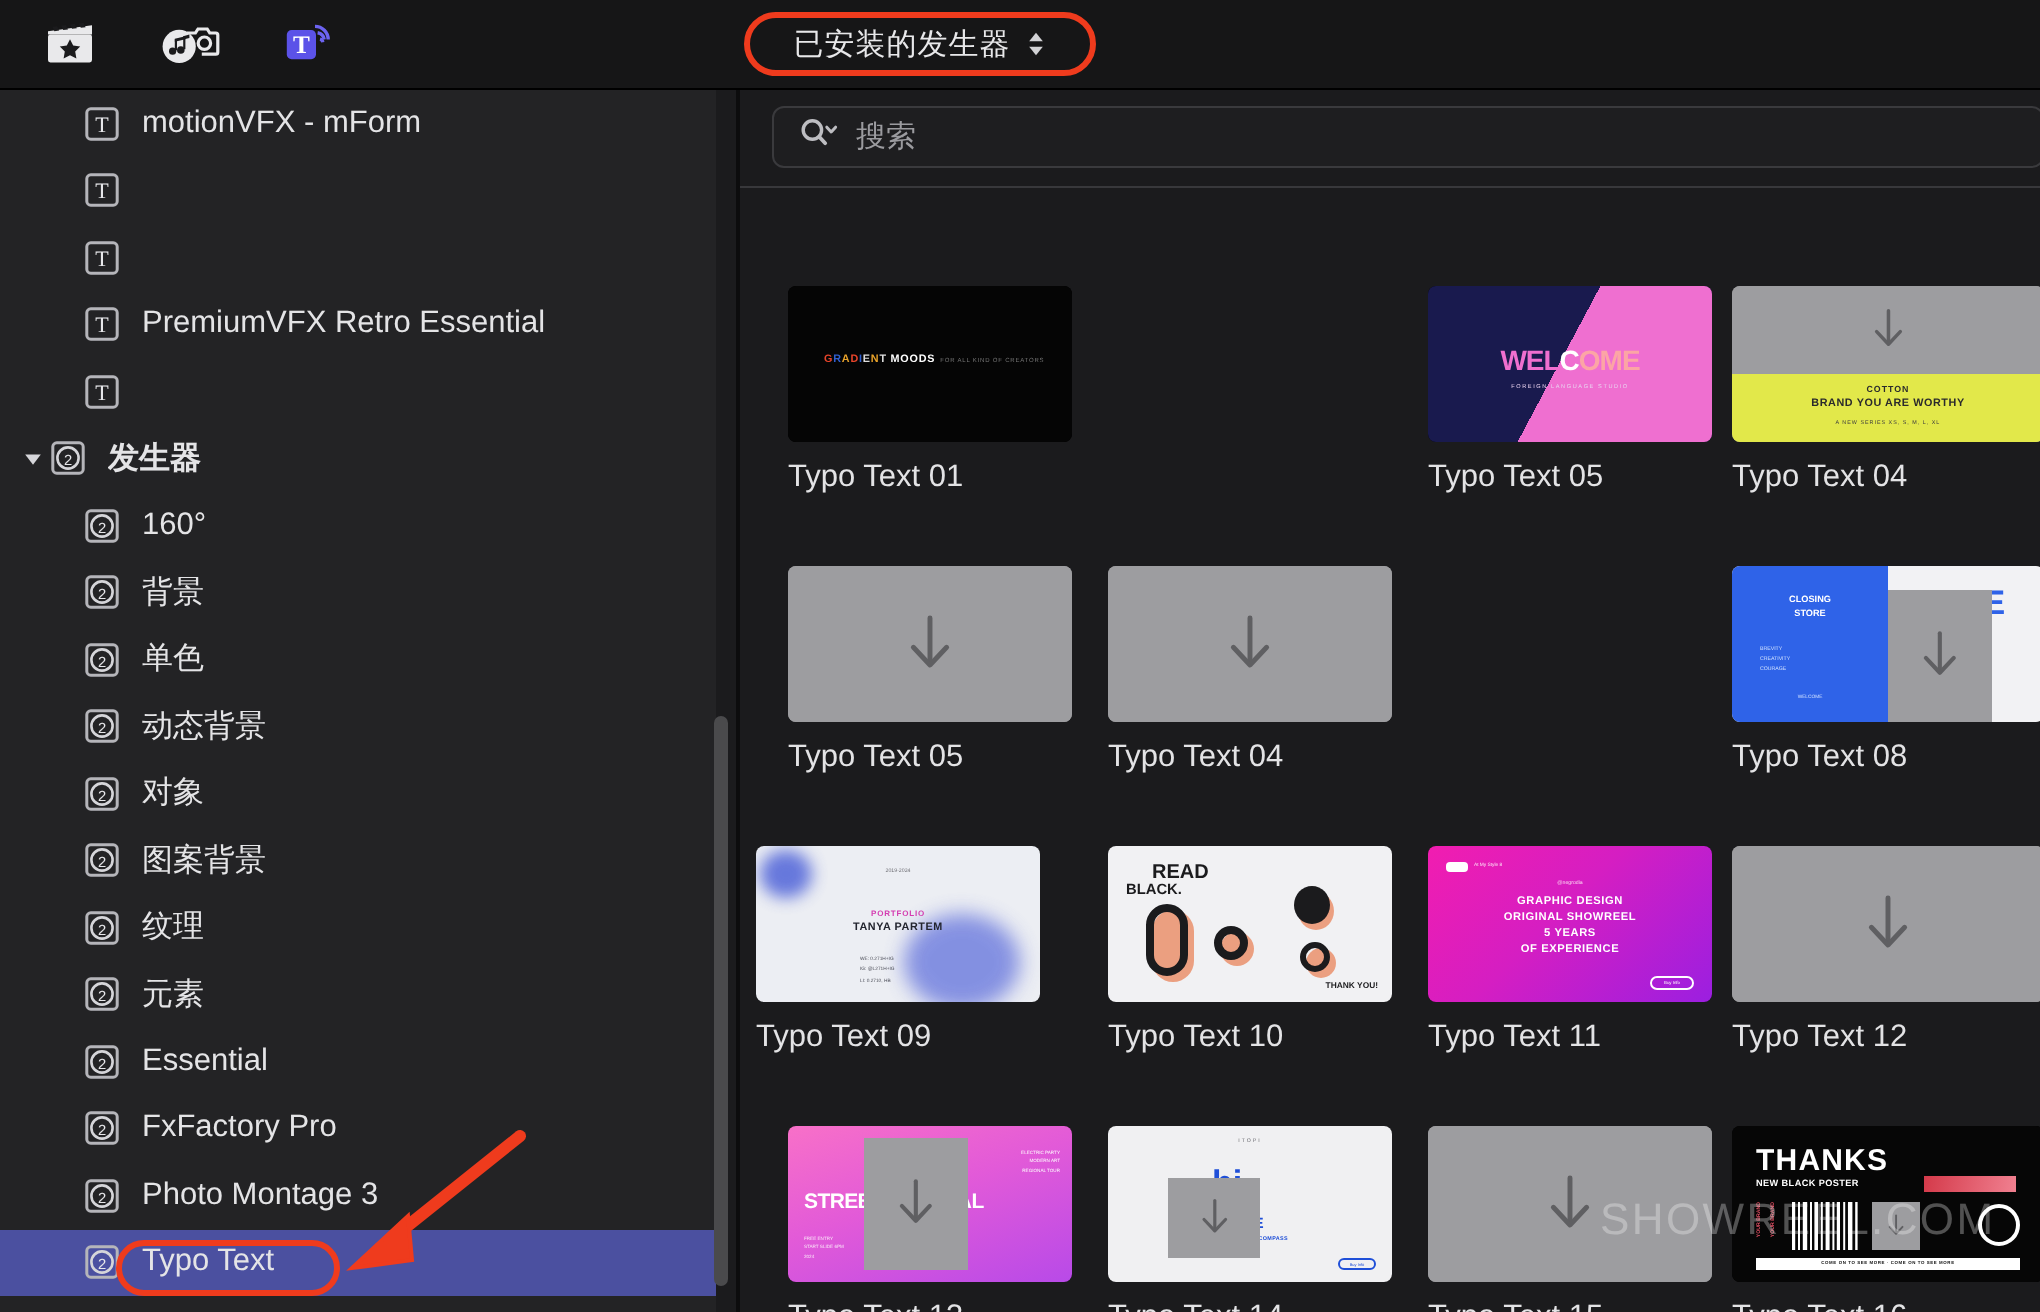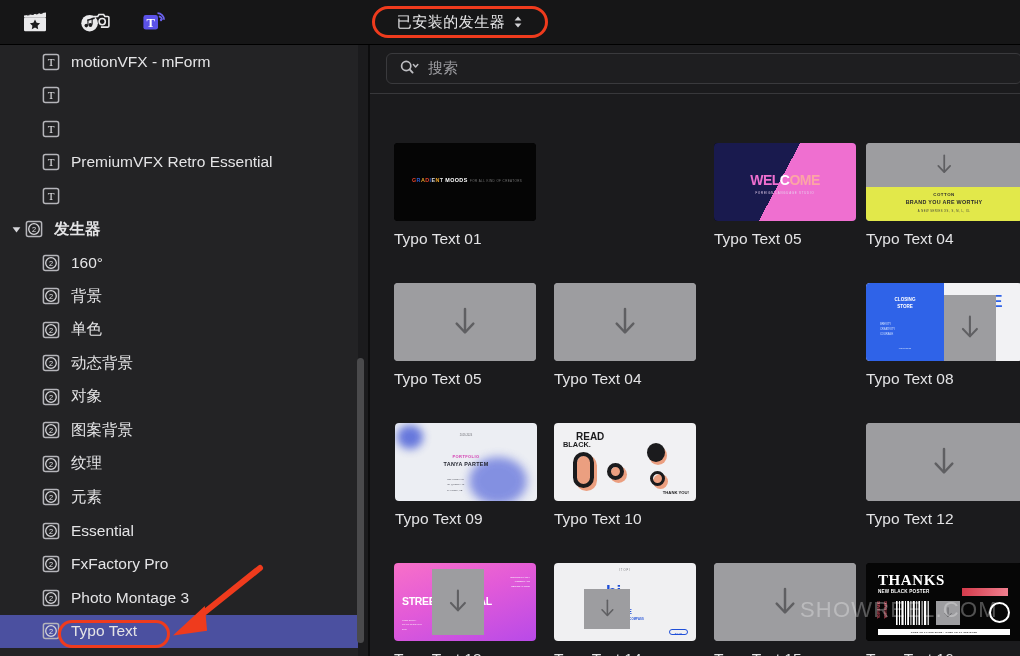--- a/index.html
+++ b/index.html
@@ -608,21 +608,21 @@
                   <g stroke="#555558" stroke-width="1.9" fill="none" stroke-linecap="round" stroke-linejoin="round">
                     <line x1="10" y1="1.5" x2="10" y2="19"></line>
                     <polyline points="3.6,12.8 10,19.6 16.4,12.8"></polyline>
                   </g>
                 </svg>
               </span>
             </div>
           </div>
           <div class="cell-label">Typo Text 08</div>
         </div>
-        <div class="cell" style="left: 25px; top: 328px;">
+        <div class="cell" style="left: 8px; top: 328px;">
           <div class="thumb">
             <div style="position:absolute;inset:0;background:#eceef3"></div>
             <div style="position:absolute;left:2px;top:2px;width:26px;height:24px;border-radius:50%;background:#4f63d8;filter:blur(4px);opacity:.85"></div>
             <div style="position:absolute;left:74px;top:34px;width:58px;height:48px;border-radius:50%;background:#6a79dd;filter:blur(5px);opacity:.8"></div>
             <div class="tt ctr" style="top:12px;font-size:2.6px;color:#6e6e74">2019-2024</div>
             <div class="tt ctr" style="top:32px;font-size:4px;font-weight:700;color:#d43bb0;letter-spacing:.4px">PORTFOLIO</div>
             <div class="tt ctr" style="top:39px;font-size:5.4px;font-weight:700;color:#22242e;letter-spacing:.3px">TANYA PARTEM</div>
             <div class="tt" style="left:52px;top:54px;font-size:2.4px;color:#4c4e58;line-height:2.2">WE: 0.271H+IG<br>IG: @L271H+IG<br>LI: 0.2710, HB</div>
           </div>
           <div class="cell-label">Typo Text 09</div>
@@ -637,20 +637,34 @@
             <div style="position:absolute;left:56px;top:43px;width:17px;height:17px;border-radius:50%;background:#eb9f80"></div>
             <div style="position:absolute;left:53px;top:40px;width:17px;height:17px;border-radius:50%;border:4px solid #1b1b1d"></div>
             <div style="position:absolute;left:95px;top:23px;width:18px;height:19px;border-radius:50%;background:#eb9f80"></div>
             <div style="position:absolute;left:93px;top:20px;width:18px;height:19px;border-radius:50%;background:#1b1b1d"></div>
             <div style="position:absolute;left:99px;top:51px;width:15px;height:15px;border-radius:50%;background:#eb9f80"></div>
             <div style="position:absolute;left:96px;top:48px;width:15px;height:15px;border-radius:50%;border:3.6px solid #1b1b1d"></div>
             <div class="tt" style="right:7px;bottom:6px;font-size:4.2px;font-weight:700;color:#1b1b1d">THANK YOU!</div>
           </div>
           <div class="cell-label">Typo Text 10</div>
         </div>
+        <div class="cell" style="left: 344px; top: 328px;">
+          <div class="thumb">
+            <div style="position:absolute;inset:0;background:linear-gradient(135deg,#f11db0 0%,#d51ec2 45%,#9b1fe0 100%)"></div>
+            <div class="tt" style="left:9px;top:8px;width:11px;height:5px;border-radius:2px;background:#fff"></div>
+            <div class="tt" style="left:23px;top:9px;font-size:2.4px;color:#fde6f7">At My Style 8</div>
+            <div class="tt ctr" style="top:18px;font-size:2.6px;color:#fbd6f2">@negrodia</div>
+            <div class="tt ctr" style="top:26px;font-size:5.6px;font-weight:800;color:#fff;letter-spacing:.3px">GRAPHIC DESIGN</div>
+            <div class="tt ctr" style="top:34px;font-size:5.6px;font-weight:800;color:#fff;letter-spacing:.3px">ORIGINAL SHOWREEL</div>
+            <div class="tt ctr" style="top:42px;font-size:5.6px;font-weight:800;color:#fff;letter-spacing:.3px">5 YEARS</div>
+            <div class="tt ctr" style="top:50px;font-size:5.6px;font-weight:800;color:#fff;letter-spacing:.3px">OF EXPERIENCE</div>
+            <div class="tt" style="right:9px;bottom:6px;width:22px;height:7px;border:.7px solid #fff;border-radius:4px;font-size:2.2px;color:#fff;text-align:center;line-height:7px">Buy Info</div>
+          </div>
+          <div class="cell-label">Typo Text 11</div>
+        </div>
         <div class="cell wide" style="left: 496px; top: 328px;">
           <div class="thumb">
             <div style="position:absolute;inset:0;background:#a3a3a6"></div>
             <div class="tt" style="left:20px;top:23px;background:#e7ec4e;color:#1b1b1d;font-size:3.2px;font-weight:700;padding:1.5px 3px;letter-spacing:.2px">INTERNATIONAL FESTIVAL OF BALLET</div>
             <div class="tt" style="left:20px;top:33px;background:#e7ec4e;color:#1b1b1d;font-size:2.2px;font-weight:700;padding:1.5px 3px;line-height:1.7">CHECK REPUBLIC<br>PRAGUE</div>
             <div class="tt" style="left:20px;top:47px;background:#e7ec4e;color:#1b1b1d;font-size:2px;padding:1.5px 3px;width:52px;line-height:1.7">ALL US IS ACTIVATING SURFACE,<br>AS AN OTHERWISE FIT KINDLY AND DISPERSE,<br>IF CHANCE SINCE IT CAPTIVATING SPIRITUALITY</div>
             <div class="dl" style="left: 0px; top: 0px; width: 156px; height: 78px;">
               <span>
                 <svg width="26" height="29.9" viewBox="0 0 20 23">
                   <g stroke="#555558" stroke-width="1.9" fill="none" stroke-linecap="round" stroke-linejoin="round">
@@ -726,21 +740,21 @@
                   </g>
                 </svg>
               </span>
             </div>
           </div>
           <div class="cell-label">Typo Text 15</div>
         </div>
         <div class="cell wide" style="left: 496px; top: 468px;">
           <div class="thumb">
             <div style="position:absolute;inset:0;background:#060606"></div>
-            <div class="tt" style="left:12px;top:10px;font-size:15px;font-weight:800;color:#fff;letter-spacing:.6px;font-family:Liberation Serif, serif">THANKS</div>
+            <div class="tt" style="left:12px;top:10px;font-size:15px;font-weight:800;color:#fff;letter-spacing:.6px;font-family:Liberation Sans, sans-serif">THANKS</div>
             <div class="tt" style="left:12px;top:27px;font-size:4.6px;font-weight:700;color:#fff;letter-spacing:.2px">NEW BLACK POSTER</div>
             <div style="position:absolute;right:14px;top:25px;width:46px;height:8px;background:linear-gradient(100deg,#d43a4a,#f08090)"></div>
             <div class="tt" style="left:13px;top:38px;font-size:2.6px;font-weight:700;color:#e24f63;writing-mode:vertical-rl;transform:rotate(180deg)">YOUR BRAND</div>
             <div class="tt" style="left:20px;top:38px;font-size:2.6px;font-weight:700;color:#e24f63;writing-mode:vertical-rl;transform:rotate(180deg)">YOUR BRAND</div>
             <svg style="position:absolute;left:30px;top:38px" width="34" height="24" viewBox="0 0 34 24">
               <g fill="#ffffff">
                 <rect x="0" y="0" width="1.6" height="24"></rect>
                 <rect x="3" y="0" width="1" height="24"></rect>
                 <rect x="5.4" y="0" width="2.2" height="24"></rect>
                 <rect x="9" y="0" width="1" height="24"></rect>

